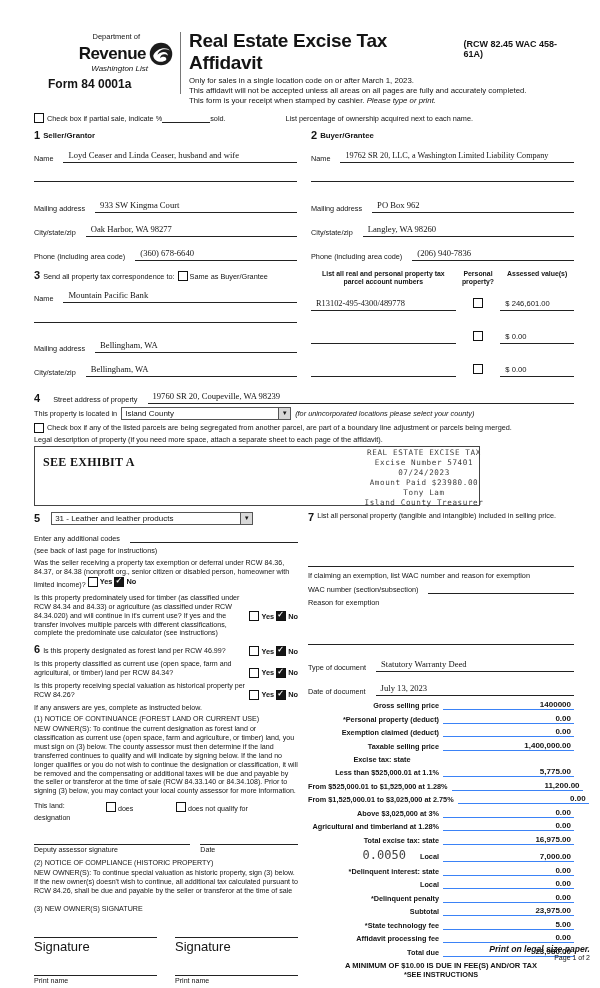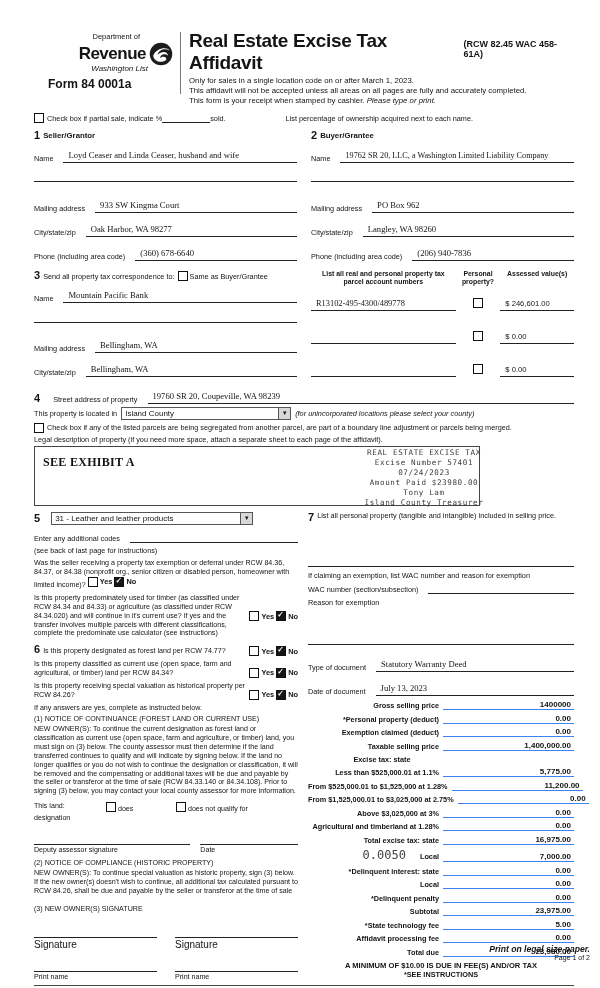--- a/index.html
+++ b/index.html
@@ -269,21 +269,21 @@
         <span class="qtext"><span>Is this property predominately used for timber (as classified under RCW 84.34 and 84.33) or agriculture (as classified under RCW 84.34.020) and will continue in it's current use? </span><span class="b">If yes and the transfer involves multiple parcels with different classifications, complete the predominate use calculator (see instructions)</span></span>
         <span class="yn" style="align-self:center;">
             <span class="cb"></span> 
             <span>Yes</span> 
             <span class="cb on"></span> 
             <span>No</span>
           </span>
       </div>
 
       <div class="qrow" style="margin-top:6px;">
-        <span class="qtext"><span class="secnum">6</span><span>Is this property designated as forest land per RCW 74.77?</span></span>
+        <span class="qtext"><span class="secnum">6</span><span>Is this property designated as forest land per RCW 46.99?</span></span>
         <span class="yn">
             <span class="cb"></span> 
             <span>Yes</span> 
             <span class="cb on"></span> 
             <span>No</span>
           </span>
       </div>
       <div class="qrow">
         <span class="qtext">Is this property classified as current use (open space, farm and agricultural, or timber) land per RCW 84.34?</span>
         <span class="yn">
@@ -325,21 +325,21 @@
 
       <div class="para b" style="margin-top:5px;">(2) NOTICE OF COMPLIANCE (HISTORIC PROPERTY)</div>
       <div class="para" style="margin-top:1px;"><span>NEW OWNER(S): To continue special valuation as historic property, sign </span><span class="b">(3) below.</span><span> If the new owner(s) doesn't wish to continue, all additional tax calculated pursuant to RCW 84.26, shall be due and payable by the seller or transferor at the time of sale</span></div>
 
       <div class="para b" style="text-align:left;margin-top:10px;">(3) NEW OWNER(S) SIGNATURE</div>
 
       <div style="display:flex;gap:18px;margin-top:14px;">
         <span class="line" style="flex:1;"></span>
         <span class="line" style="flex:1;"></span>
       </div>
-      <div style="display:flex;gap:18px;font-size:10px;margin-top:1px;">
+      <div style="display:flex;gap:18px;font-size:13px;margin-top:1px;">
         <span style="flex:1;">Signature</span>
         <span style="flex:1;">Signature</span>
       </div>
       <div style="display:flex;gap:18px;margin-top:12px;">
         <span class="line" style="flex:1;"></span>
         <span class="line" style="flex:1;"></span>
       </div>
       <div style="display:flex;gap:18px;font-size:7.1px;margin-top:1px;">
         <span style="flex:1;">Print name</span>
         <span style="flex:1;">Print name</span>

